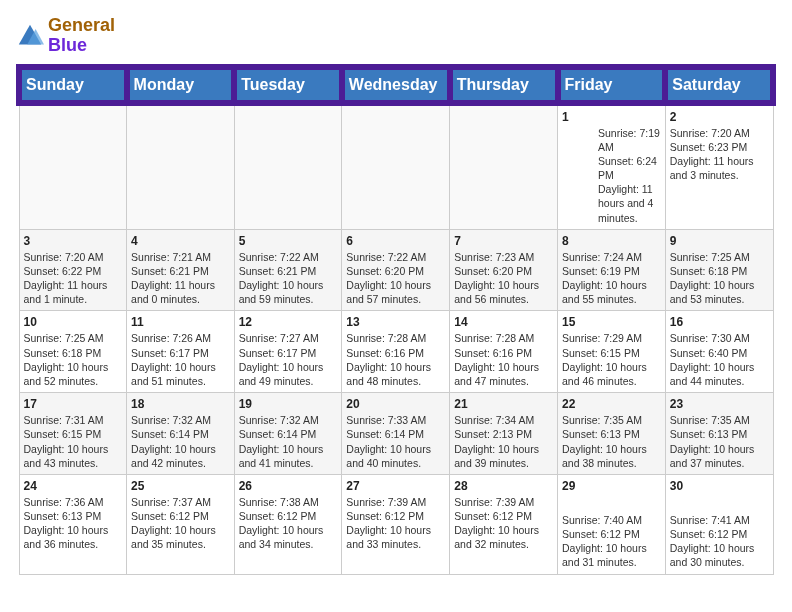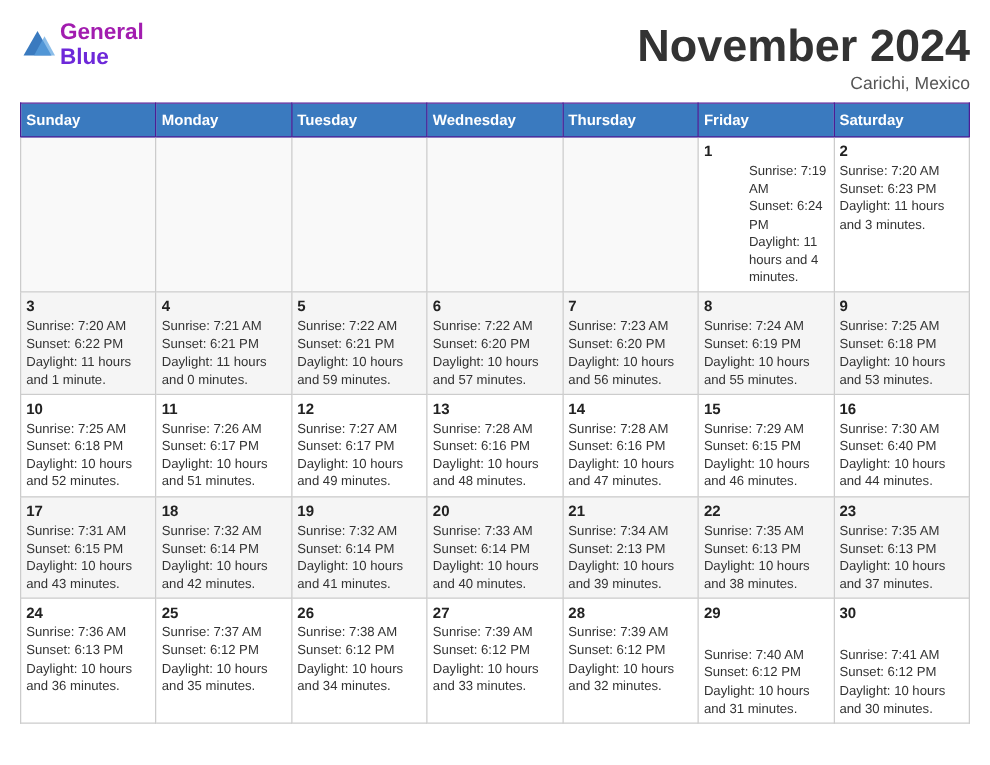--- a/index.html
+++ b/index.html
@@ -21,21 +21,21 @@
       align-items: center;
       gap: 4px;
     }
     .logo-text {
       font-size: 18px;
       font-weight: bold;
       color: #333;
       line-height: 1.1;
     }
     .logo-text span {
-      color: #a21caf;
+      color: #a16207;
     }
     .logo-icon {
       width: 28px;
       height: 28px;
     }
     .title-area {
       text-align: right;
     }
     .month-title {
       font-size: 36px;
@@ -49,23 +49,23 @@
     .calendar {
       width: 100%;
       border-collapse: collapse;
       font-size: 11px;
     }
     .calendar th {
       background-color: #3a7abf;
       color: #fff;
       padding: 6px 4px;
       text-align: left;
-      font-size: 12px;
+      font-size: 16px;
       font-weight: bold;
-      border: 1px solid #4c1d95;
+      border: 6px solid #4c1d95;
     }
     .calendar td {
       border: 1px solid #ccc;
       vertical-align: top;
       padding: 4px;
       width: 108px;
       min-height: 80px;
       background: #fff;
     }
     .calendar tr:nth-child(even) td {
@@ -94,24 +94,20 @@
   <div class="logo">
     <svg class="logo-icon" viewBox="0 0 40 40">
       <polygon points="20,4 36,32 4,32" fill="#3a7abf"></polygon>
       <polygon points="28,10 40,32 16,32" fill="#5ba3e0" opacity="0.7"></polygon>
     </svg>
     <div class="logo-text">
       <div><span>General</span></div>
       <div><span style="color:#6d28d9;">Blue</span></div>
     </div>
   </div>
-  <div class="title-area">
-    <div class="month-title">November 2024</div>
-    <div class="location">Carichi, Mexico</div>
-  </div>
 </div>
 
 <table class="calendar">
   <thead>
     <tr>
     <th>Sunday</th>
         <th>Monday</th>
         <th>Tuesday</th>
         <th>Wednesday</th>
         <th>Thursday</th>

